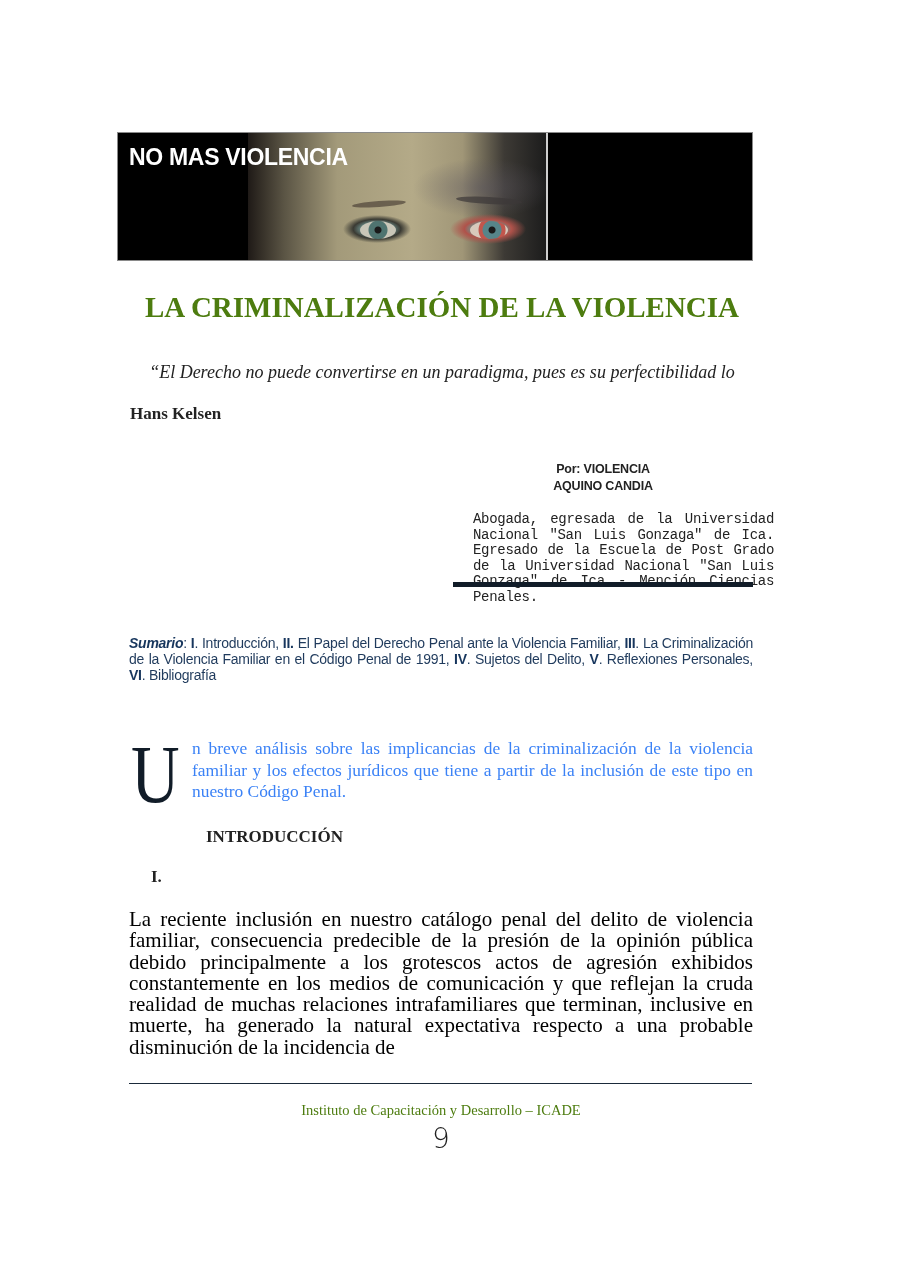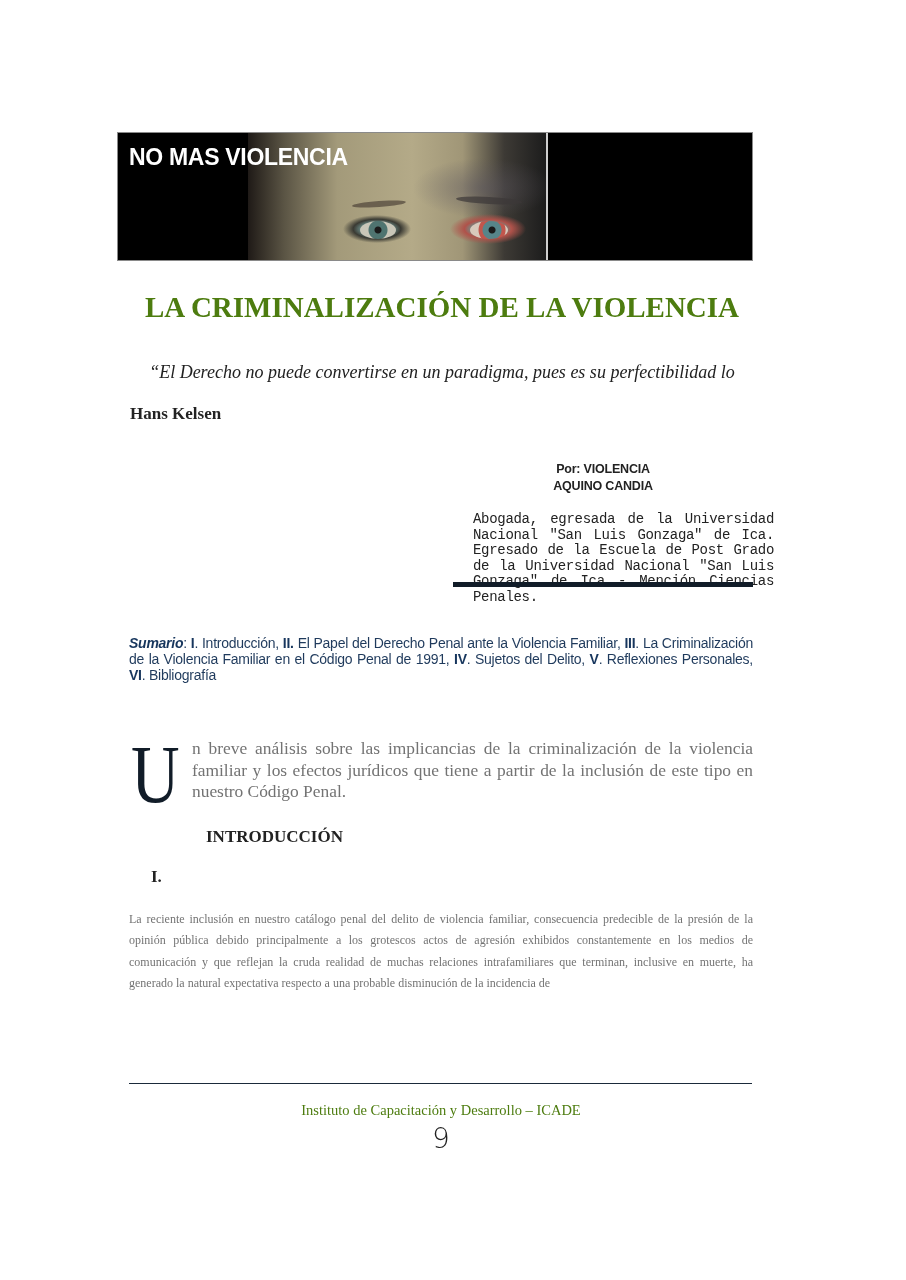--- a/index.html
+++ b/index.html
@@ -31,27 +31,27 @@
   .author-bio { position: absolute; left: 473px; width: 301px; top: 512px; font-family: Liberation Mono, monospace; font-size: 14px; line-height: 15.6px; text-align: justify; color: #222; letter-spacing: -0.3px; }
   .author-rule { position: absolute; left: 453px; top: 582px; width: 300px; height: 5px; background: #111c28; }
 
   
   .summary { position: absolute; left: 129px; width: 624px; top: 635px; font-family: "Liberation Sans", sans-serif; font-size: 14px; line-height: 16px; color: #1f3a5c; text-align: justify; letter-spacing: -0.25px; }
   .summary b { color: #17365d; }
   .summary .lbl { font-weight: bold; font-style: italic; color: #17365d; }
 
   
   .dropcap { position: absolute; left: 131px; top: 734px; font-family: "Liberation Serif", serif; font-size: 82px; line-height: 82px; color: #111c28; font-weight: normal; transform: scaleX(0.82); transform-origin: left top; }
-  .lead { position: absolute; left: 192px; width: 561px; top: 738px; font-size: 17.4px; line-height: 21.5px; text-align: justify; color: #737373; }
+  .lead { position: absolute; left: 192px; width: 561px; top: 738px; font-size: 17.4px; line-height: 21.5px; text-align: justify; color: #3b82f6; }
 
   
   .section-num { position: absolute; left: 151px; top: 867px; font-weight: bold; font-size: 17px; color: #222; }
   .section-title { position: absolute; left: 206px; top: 827px; font-weight: bold; font-size: 17px; color: #222; }
 
-  .body-text { position: absolute; left: 129px; width: 624px; top: 909px; font-size: 12px; line-height: 21.3px; text-align: justify; color: #737373; }
+  .body-text { position: absolute; left: 129px; width: 624px; top: 909px; font-size: 21px; line-height: 21.3px; text-align: justify; color: #000000; }
 
   
   .footer-rule { position: absolute; left: 129px; top: 1083px; width: 623px; height: 1px; background: #1a2a3a; }
   .footer-text { position: absolute; left: 129px; width: 624px; top: 1102px; text-align: center; font-size: 14.5px; color: #4d7c0f; }
   .page-num { position: absolute; left: 129px; width: 624px; top: 1122px; text-align: center; font-size: 28px; color: #222; font-family: "DejaVu Sans", sans-serif; font-weight: 300; }
 </style>
 </head>
 <body>
 
 <div class="banner">

